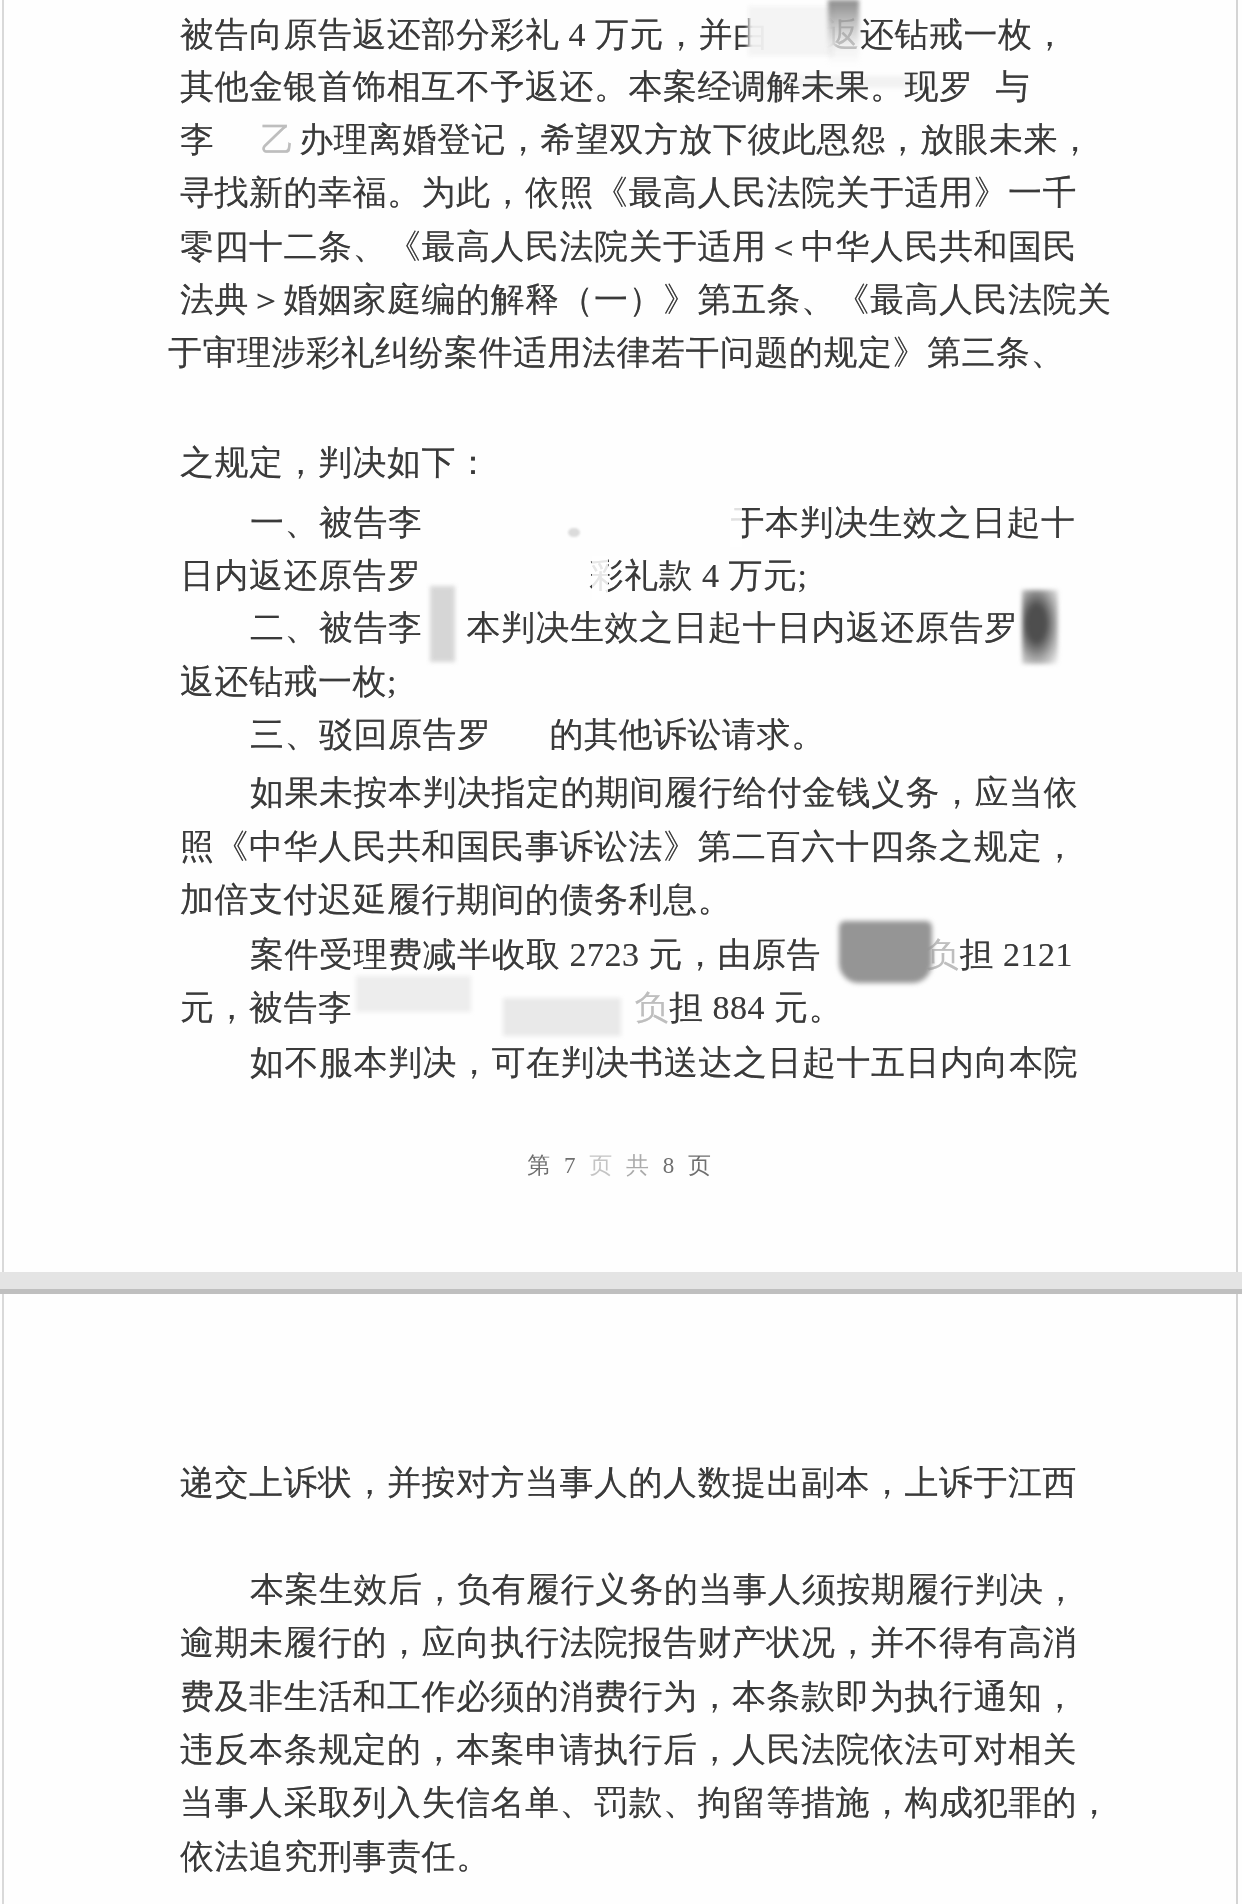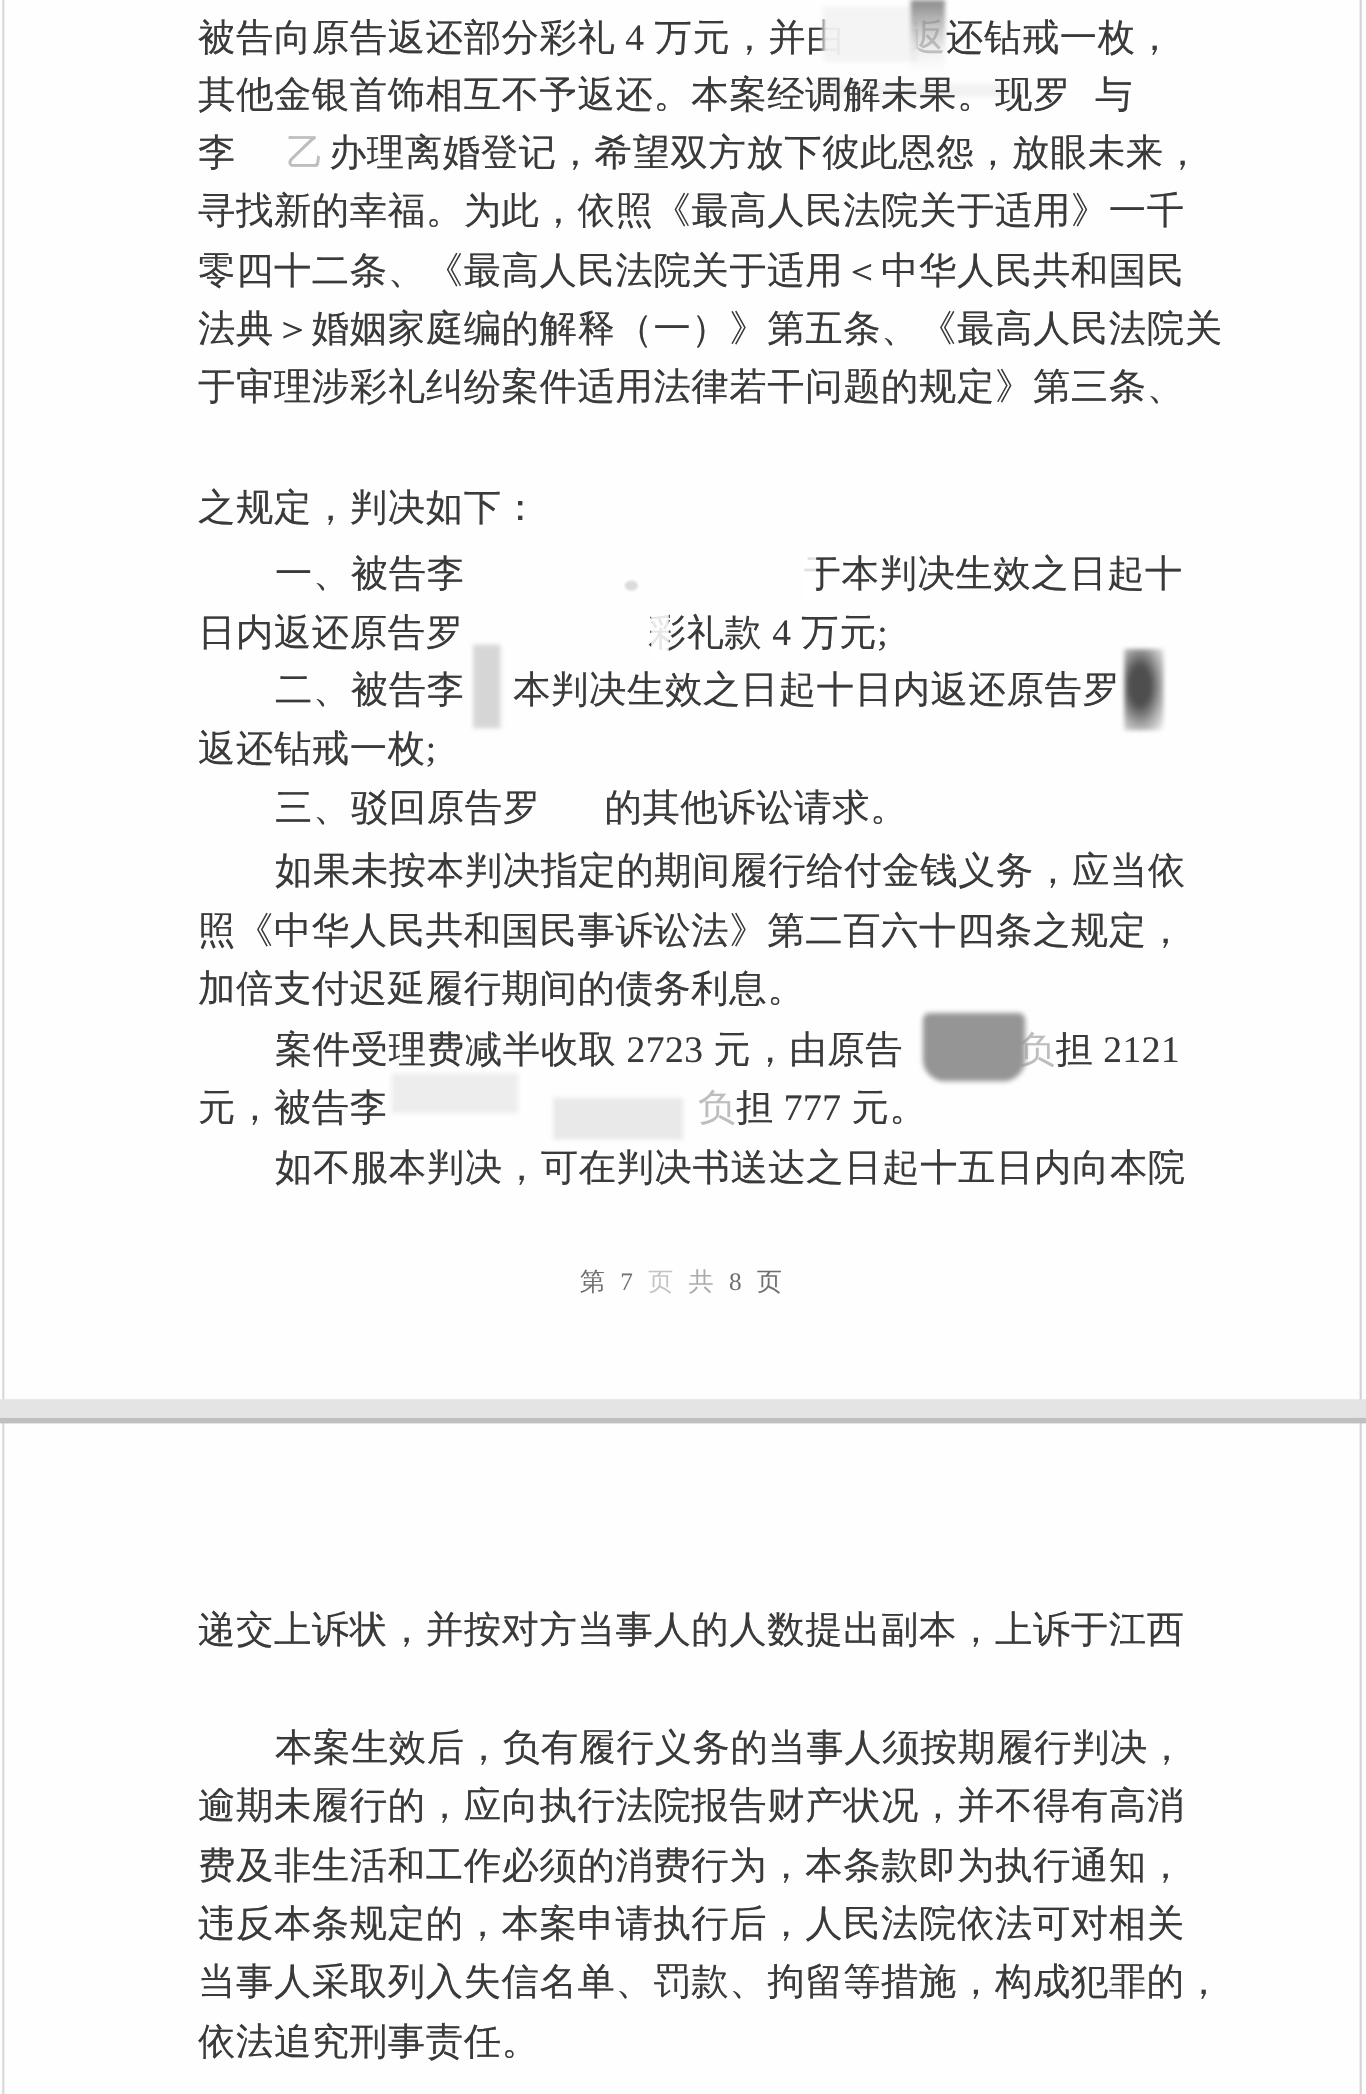--- a/index.html
+++ b/index.html
@@ -45,40 +45,40 @@
 
   <div class="line" style="top:12px;left:180px"><span>被告向原告返还部分彩礼 4 万元，并由</span><span class="sp" style="width:58px"></span><span class="faint">返</span><span>还钻戒一枚，</span></div>
 
   <div class="line" style="top:64px;left:180px"><span>其他金银首饰相互不予返还。本案经调解未果。现罗</span><span class="sp" style="width:22px"></span><span>与</span></div>
 
   <div class="line" style="top:117px;left:180px"><span>李</span><span class="sp" style="width:46px"></span><span class="faint">乙</span><span class="sp" style="width:4px"></span><span>办理离婚登记，希望双方放下彼此恩怨，放眼未来，</span></div>
 
   <div class="line" style="top:170px;left:180px"><span>寻找新的幸福。为此，依照《最高人民法院关于适用》一千</span></div>
   <div class="line" style="top:224px;left:180px"><span>零四十二条、《最高人民法院关于适用＜中华人民共和国民</span></div>
   <div class="line" style="top:277px;left:180px"><span>法典＞婚姻家庭编的解释（一）》第五条、《最高人民法院关</span></div>
-  <div class="line" style="top:330px;left:180px"><span>于审理涉彩礼纠纷案件适用法律若干问题的规定》第三条、</span></div>
+  <div class="line" style="top:330px;left:168px"><span>于审理涉彩礼纠纷案件适用法律若干问题的规定》第三条、</span></div>
   <div class="line" style="top:440px;left:180px"><span>之规定，判决如下：</span></div>
 
   <div class="line" style="top:500px;left:250px"><span>一、被告李</span><span class="sp" style="width:308px"></span><span>于本判决生效之日起十</span></div>
 
   <div class="line" style="top:553px;left:180px"><span>日内返还原告罗</span><span class="sp" style="width:168px"></span><span>彩礼款 4 万元;</span></div>
 
   <div class="line" style="top:605px;left:250px"><span>二、被告李</span><span class="sp" style="width:44px"></span><span>本判决生效之日起十日内返还原告罗</span></div>
 
   <div class="line" style="top:659px;left:180px"><span>返还钻戒一枚;</span></div>
 
   <div class="line" style="top:712px;left:250px"><span>三、驳回原告罗</span><span class="sp" style="width:58px"></span><span>的其他诉讼请求。</span></div>
 
   <div class="line" style="top:770px;left:250px"><span>如果未按本判决指定的期间履行给付金钱义务，应当依</span></div>
   <div class="line" style="top:824px;left:180px"><span>照《中华人民共和国民事诉讼法》第二百六十四条之规定，</span></div>
   <div class="line" style="top:877px;left:180px"><span>加倍支付迟延履行期间的债务利息。</span></div>
 
   <div class="line" style="top:932px;left:250px"><span>案件受理费减半收取 2723 元，由原告</span><span class="sp" style="width:104px"></span><span class="faint">负</span><span>担 2121</span></div>
 
-  <div class="line" style="top:985px;left:180px"><span>元，被告李</span><span class="sp" style="width:282px"></span><span class="faint">负</span><span>担 777 元。</span></div>
+  <div class="line" style="top:985px;left:180px"><span>元，被告李</span><span class="sp" style="width:282px"></span><span class="faint">负</span><span>担 884 元。</span></div>
 
   <div class="line" style="top:1040px;left:250px"><span>如不服本判决，可在判决书送达之日起十五日内向本院</span></div>
 
   <div class="footer"><span>第 7 </span><span class="fade-strong">页 </span><span class="fade-mid">共 </span><span>8 页</span></div>
 
   <div class="patch" style="left:748px;top:6px;width:86px;height:50px;background:rgba(243,243,243,.95);filter:blur(2px)"></div>
   <div class="patch" style="left:828px;top:0;width:31px;height:66px;background:linear-gradient(180deg,rgba(110,110,110,.80),rgba(150,150,150,.50) 40%,rgba(200,200,200,.22) 70%,rgba(255,255,255,0));filter:blur(2px)"></div>
   <div class="patch" style="left:740px;top:76px;width:180px;height:12px;background:rgba(80,80,80,.07);filter:blur(2px)"></div>
   <div class="patch" style="left:568px;top:528px;width:12px;height:9px;background:rgba(60,60,60,.18);filter:blur(1px);border-radius:50%"></div>
   <div class="patch" style="left:730px;top:505px;width:12px;height:42px;background:rgba(255,255,255,.85)"></div>

